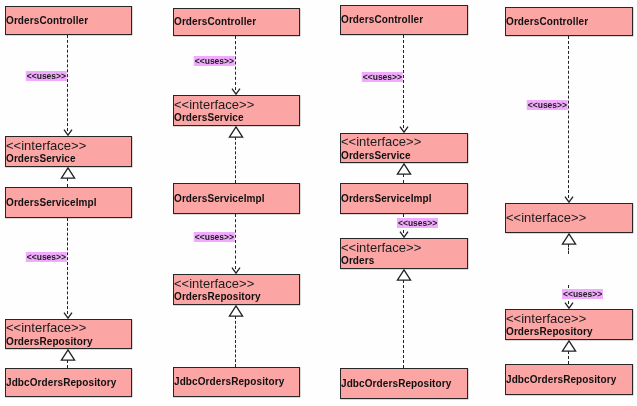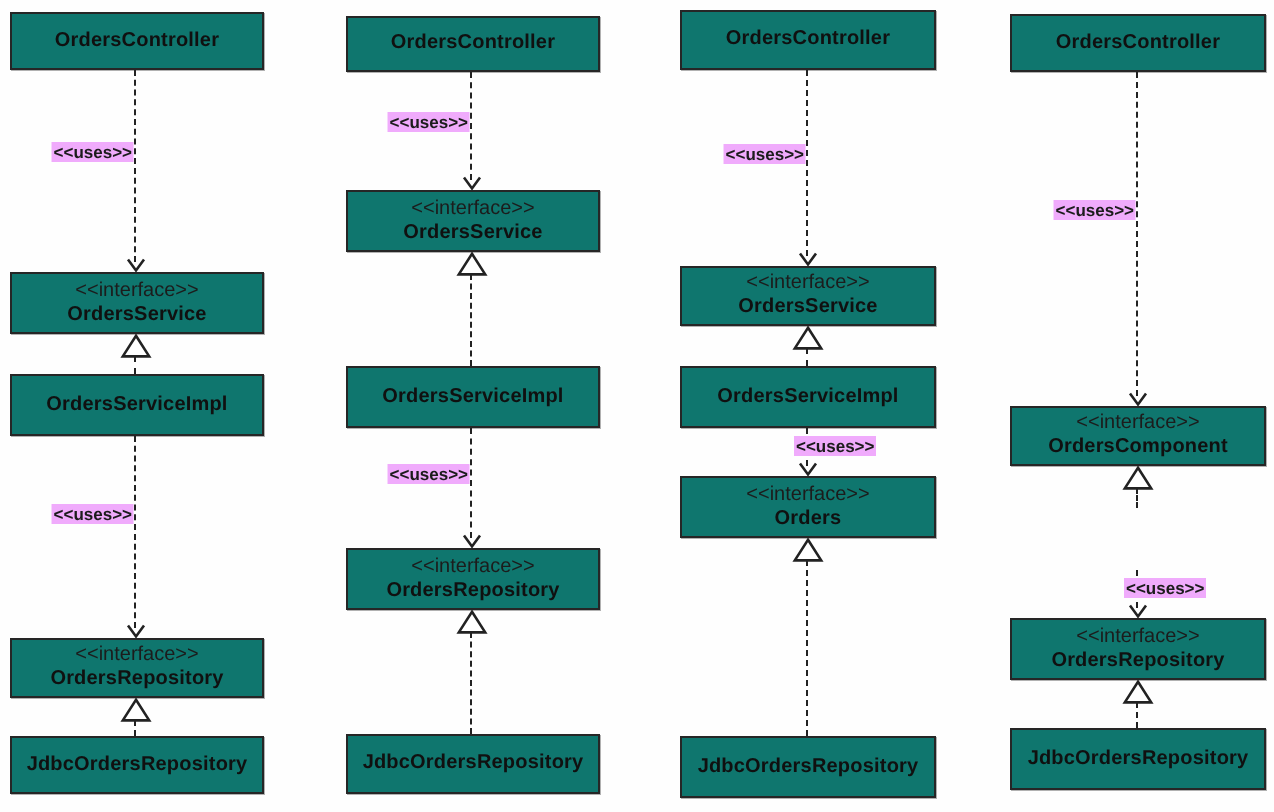--- a/index.html
+++ b/index.html
@@ -1,26 +1,26 @@
 <!DOCTYPE html>
 <html><head>
 <meta charset="utf-8">
 <style>
   html,body { margin:0; padding:0; background:#ffffff; }
   .stage {
     position:relative; width:637px; height:406px; background:#fefefe;
     font-family:"Liberation Sans", sans-serif; overflow:hidden;
   }
   .node {
-    position:absolute; background:#0f766e; border:1.5px solid #262626;
+    position:absolute; background:#fca5a5; border:1.5px solid #262626;
     box-sizing:border-box; display:flex; flex-direction:column;
-    align-items:center; justify-content:center; text-align:center;
+    align-items:flex-start; justify-content:center; text-align:center;
     line-height:1.18; box-shadow:0.5px 0.5px 0 rgba(0,0,0,0.30);
   }
-  .node .stereo { font-size:10px; font-weight:normal; color:#1c1c1c; }
+  .node .stereo { font-size:13px; font-weight:normal; color:#1c1c1c; }
   .node .name   { font-size:10px;  font-weight:bold;   color:#101010; letter-spacing:0.1px; }
   
   .dep { position:absolute; width:12px; }
   .dep .dashline { position:absolute; left:5px; top:0; bottom:5px; width:0; border-left:1.4px dashed #222; }
   .dep .vhead { position:absolute; left:0; bottom:0; }
   
   .real { position:absolute; width:16px; }
   .real .tri { position:absolute; left:0; top:0; }
   .real .dashline { position:absolute; left:7px; top:11px; bottom:0; width:0; border-left:1.4px dashed #222; }
   .uses {
@@ -178,21 +178,20 @@
   <div class="dep" style="left:563px;top:36px;height:167px">
     <div class="dashline"></div>
     <svg class="vhead" width="12" height="7">
         <polyline points="2,0.7 6,6.2 10,0.7" fill="none" stroke="#222" stroke-width="1.3"></polyline>
       </svg>
   </div>
   <span class="uses lbl-left" style="left:568px;top:100px">&lt;&lt;uses&gt;&gt;</span>
 
   <div class="node" style="left:505px;top:203px;width:128px;height:30px">
     <span class="stereo">&lt;&lt;interface&gt;&gt;</span>
-    <span class="name">OrdersComponent</span>
   </div>
   <div class="real" style="left:561px;top:233px;height:21px">
     <svg class="tri" width="16" height="12">
         <polygon points="8,0.9 14.6,11.2 1.4,11.2" fill="#ffffff" stroke="#222" stroke-width="1.3"></polygon>
       </svg>
     <div class="dashline"></div>
   </div>
   <div class="dep" style="left:563px;top:285px;height:24px">
     <div class="dashline"></div>
     <svg class="vhead" width="12" height="7">

